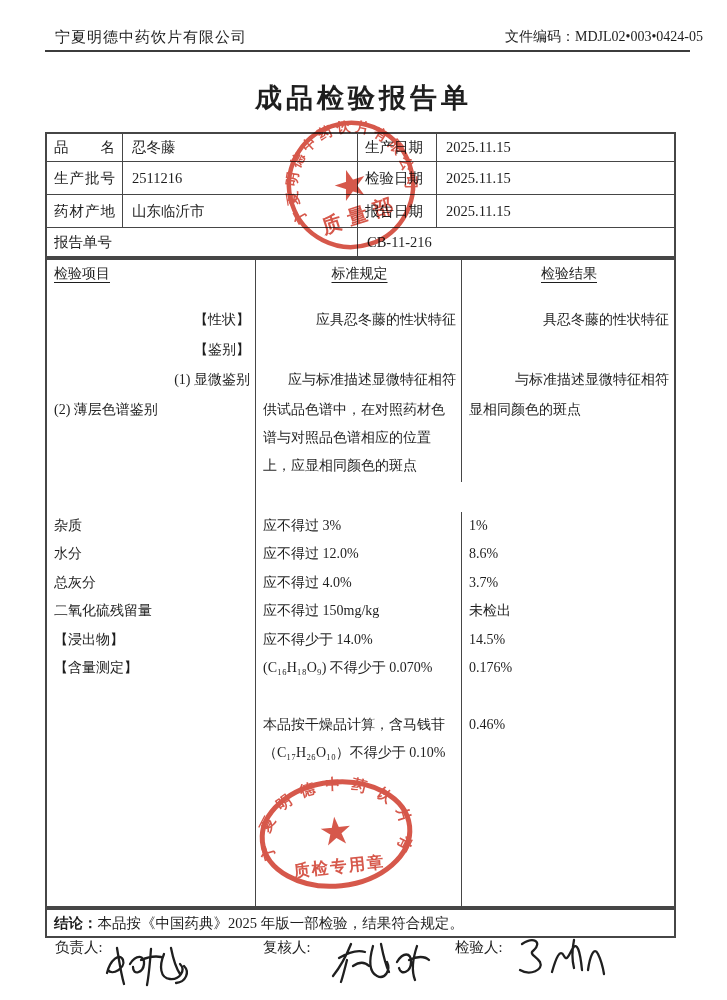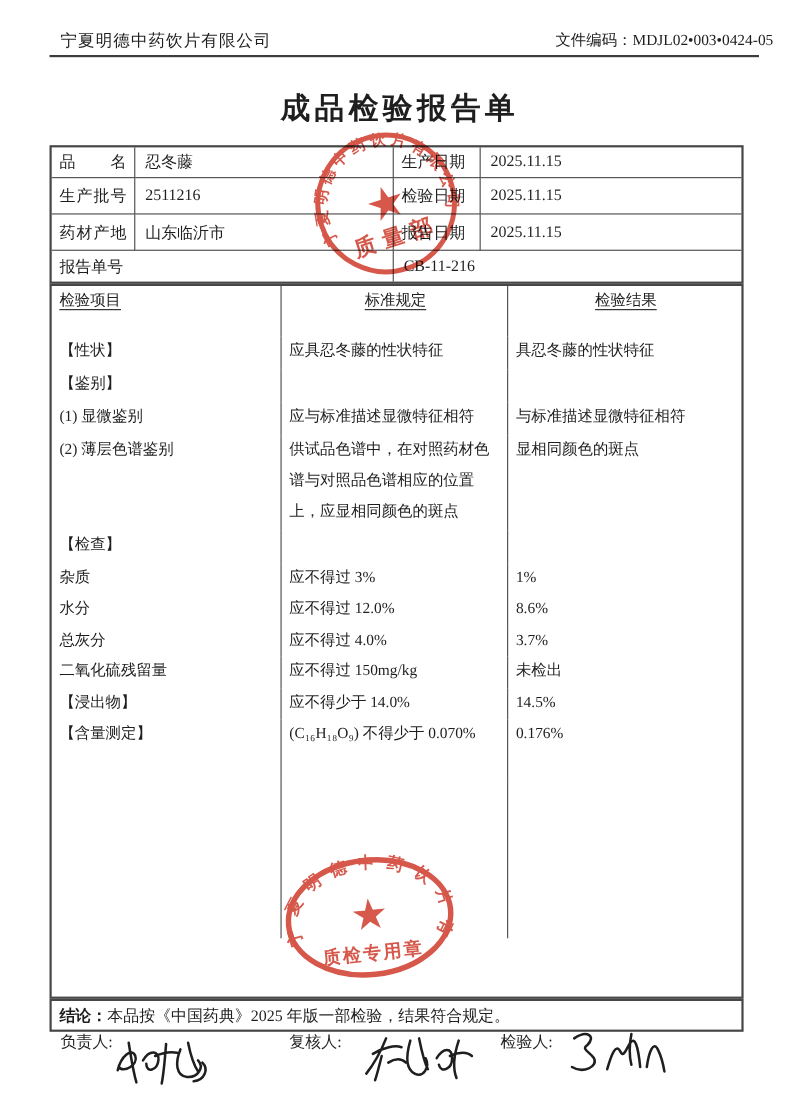--- a/index.html
+++ b/index.html
@@ -31,21 +31,21 @@
   .main-table{
     left:45px;top:258px;width:631px;height:650px;box-sizing:border-box;
     border:2px solid #464646;display:flex;flex-direction:column;font-size:14px;
   }
   .mrow{display:grid;grid-template-columns:209px 206px 1fr;flex:none;}
   .mrow>div{box-sizing:border-box;padding:0 5px 0 7px;line-height:28px;}
   .mrow .mc1,.mrow .mc2{border-right:1.5px solid #464646;height:100%;}
   .mhead>div{line-height:21px;padding-top:3px;}
   .mhead .mc2,.mhead .mc3{text-align:center;}
   .mhead span{text-decoration:underline;text-underline-offset:4px;}
-  .h46{height:46px;} .h30{height:30px;} .h28{height:28px;} .h29{height:29px;}
+  .h46{height:46px;} .h30{height:30px;text-align:right;} .h28{height:28px;} .h29{height:29px;}
   .h86{height:86px;} .h57{height:57px;} .h142{height:142px;}
   .stdline{display:block;}
   
   .conclusion{
     left:45px;top:908px;width:631px;height:30px;box-sizing:border-box;
     border:2px solid #464646;display:flex;align-items:center;padding-left:7px;font-size:14.5px;
   }
   .conclusion b{font-weight:bold;}
   
   .sigrow-label{top:938px;font-size:14.5px;}
@@ -111,21 +111,20 @@
     <div class="mc1">(1) 显微鉴别</div>
     <div class="mc2">应与标准描述显微特征相符</div>
     <div class="mc3">与标准描述显微特征相符</div>
   </div>
   <div class="mrow h86">
     <div class="mc1">(2) 薄层色谱鉴别</div>
     <div class="mc2">供试品色谱中，在对照药材色谱与对照品色谱相应的位置上，应显相同颜色的斑点</div>
     <div class="mc3">显相同颜色的斑点</div>
   </div>
   <div class="mrow h30">
-    <div class="mc1">【检查】</div>
     <div class="mc2"></div>
     <div class="mc3"></div>
   </div>
   <div class="mrow h28">
     <div class="mc1">杂质</div>
     <div class="mc2">应不得过 3%</div>
     <div class="mc3">1%</div>
   </div>
   <div class="mrow h29">
     <div class="mc1">水分</div>
@@ -146,20 +145,28 @@
     <div class="mc1">【浸出物】</div>
     <div class="mc2">应不得少于 14.0%</div>
     <div class="mc3">14.5%</div>
   </div>
   <div class="mrow h57">
     <div class="mc1">【含量测定】</div>
     <div class="mc2">
       <span class="stdline">(C₁₆H₁₈O₉) 不得少于 0.070%</span>
     </div>
     <div class="mc3">0.176%</div>
+  </div>
+  <div class="mrow h57">
+    <div class="mc1"></div>
+    <div class="mc2">
+      <span class="stdline">本品按干燥品计算，含马钱苷</span>
+      <span class="stdline">（C₁₇H₂₆O₁₀）不得少于 0.10%</span>
+    </div>
+    <div class="mc3">0.46%</div>
   </div>
   <div class="mrow h142">
     <div class="mc1"></div>
     <div class="mc2"></div>
     <div class="mc3"></div>
   </div>
 </div>
 
 <div class="abs conclusion">
   <b>结论：</b>

